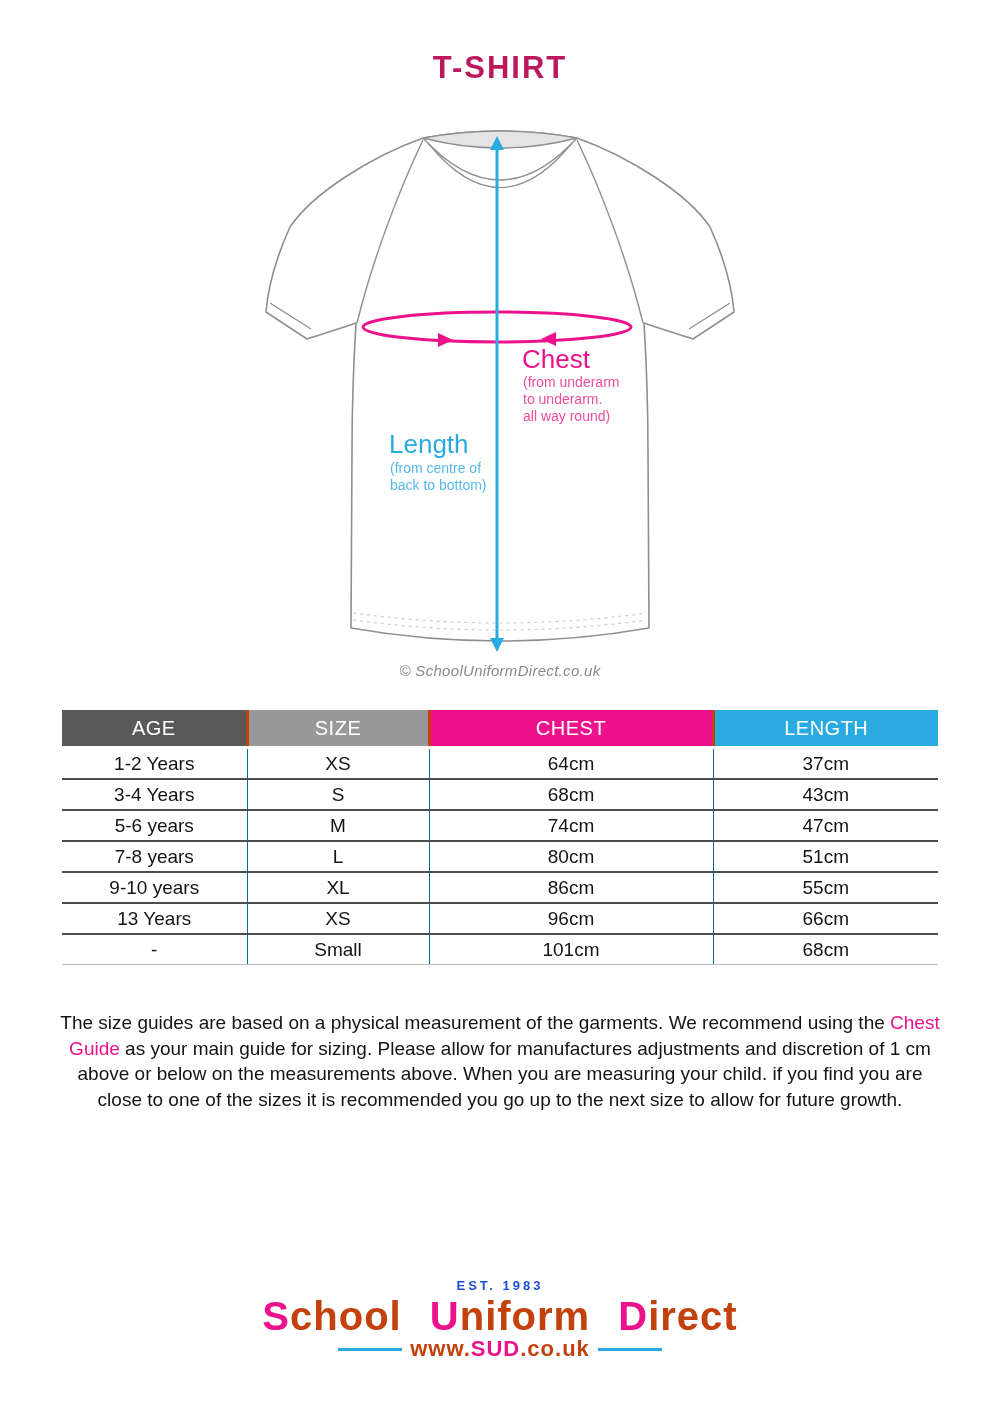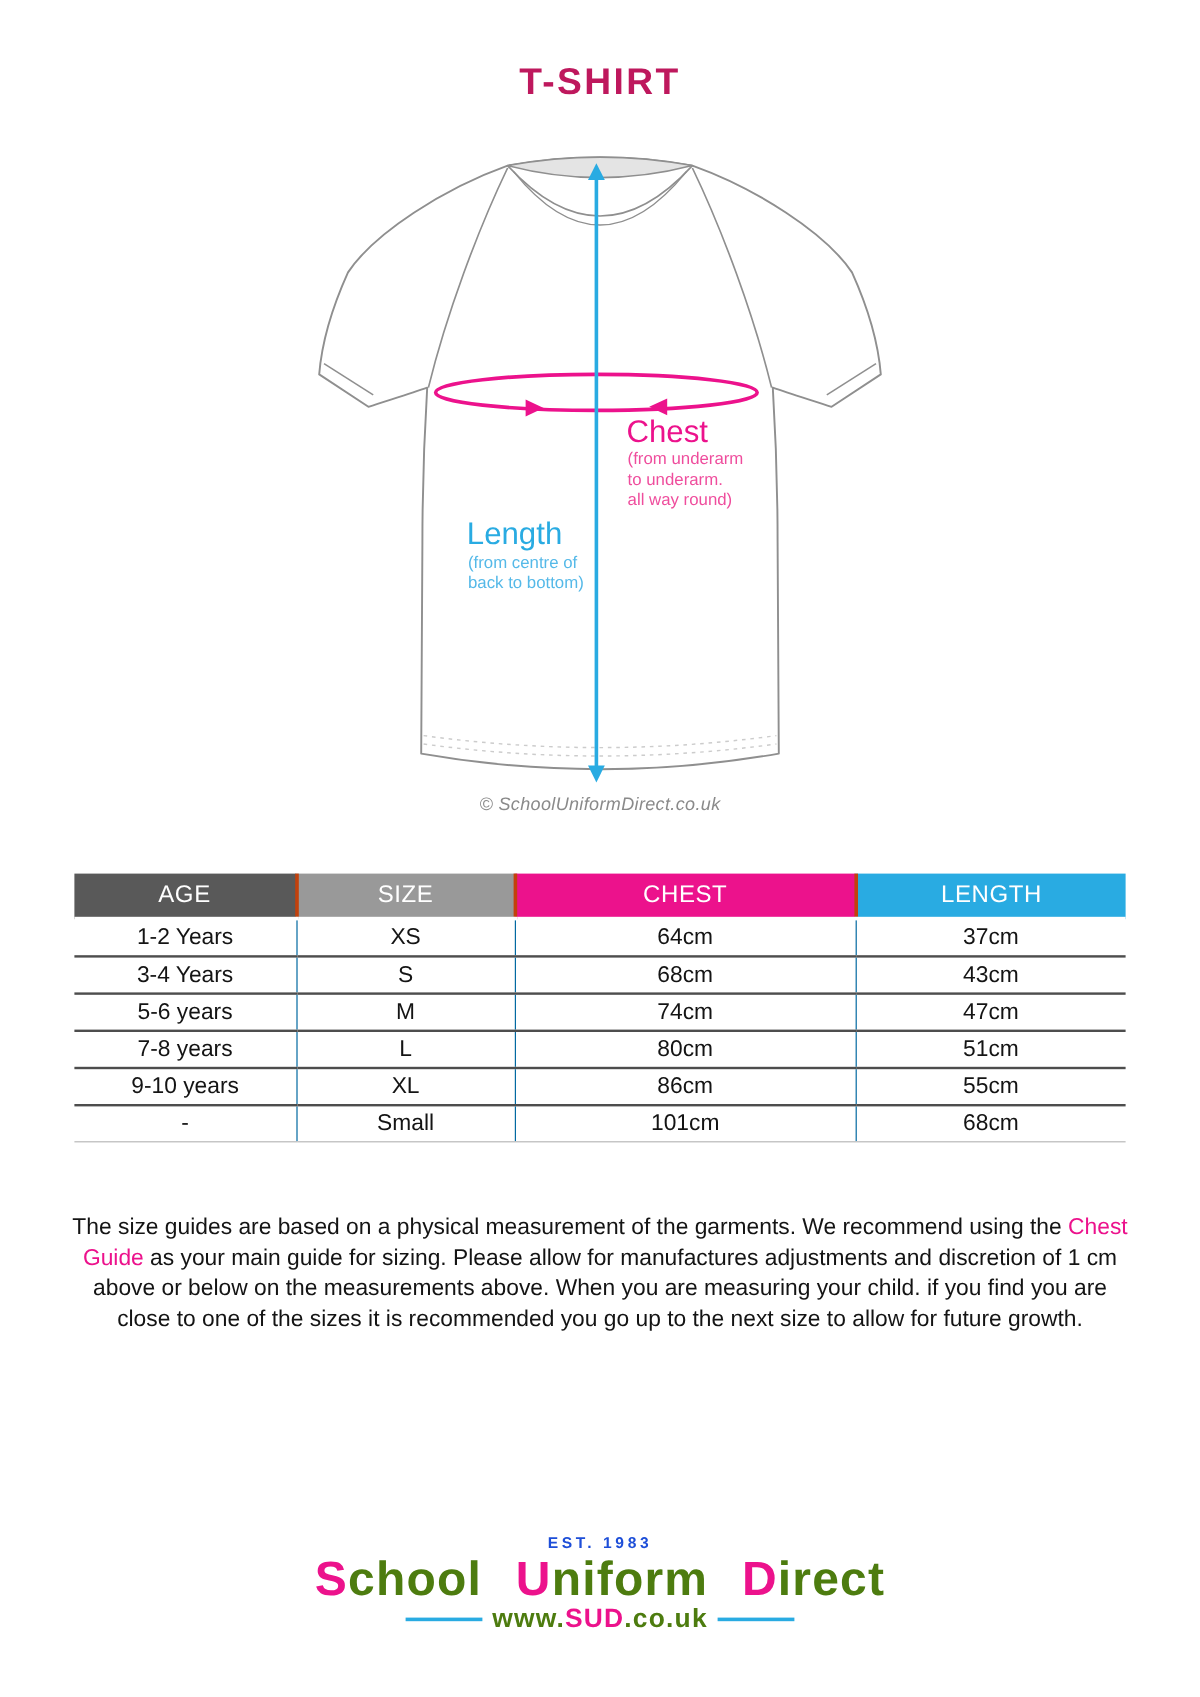--- a/index.html
+++ b/index.html
@@ -22,21 +22,21 @@
   .chest-sub  { left:273px; top:262px; color:#EF4D9D; font-size:14px; line-height:17px; }
   .length-lbl { left:139px; top:317px; color:#29ABE2; font-size:26px; }
   .length-sub { left:140px; top:348px; color:#55B9E8; font-size:14px; line-height:17px; }
 
   .copyright {
     position:absolute; top:662px; left:0; width:100%;
     text-align:center; color:#8a8a8a; font-size:15px; letter-spacing:0.3px;font-style:italic;
   }
 
   
-  .size-table { position:absolute; top:728px; left:62px; border-collapse:collapse; table-layout:fixed; }
+  .size-table { position:absolute; top:710px; left:62px; border-collapse:collapse; table-layout:fixed; }
   .size-table th {
     height:34px; color:#ffffff; font-size:20px; font-weight:normal; letter-spacing:0.5px;
     border-bottom:3px solid #ffffff;
   }
   .size-table th + th { border-left:3px solid #c2410c; }
   .h-age    { background:#595959; }
   .h-size   { background:#999999; }
   .h-chest  { background:#EC128C; }
   .h-length { background:#29ABE2; }
   .size-table td {
@@ -53,21 +53,21 @@
     text-align:center; font-size:19px; line-height:25.5px; color:#141414;
   }
   .note .pink { color:#EC128C; }
 
   
   .logo { position:absolute; top:1278px; left:0; width:100%; text-align:center; }
   .logo .est { color:#1d4ed8; font-size:13px; font-weight:bold; letter-spacing:3px; }
   .logo .brand { margin-top:1px; font-size:40px; font-weight:bold; letter-spacing:1px; line-height:44px; }
   .logo .brand .word + .word { margin-left:16px; }
   .logo .pink { color:#EC128C; }
-  .logo .blue { color:#4d7c0f; }
+  .logo .blue { color:#c2410c; }
   .logo .tagline { font-size:22px; font-weight:bold; letter-spacing:1px; margin-top:-2px; }
   .dash { display:inline-block; width:64px; height:3px; background:#29ABE2; vertical-align:5px; margin:0 8px; }
 </style>
 </head>
 <body>
 
 <div class="page">
 
   <h1 class="title">T-SHIRT</h1>
 
@@ -167,20 +167,26 @@
         <td>80cm</td>
         <td>51cm</td>
       </tr>
       <tr>
         <td>9-10 years</td>
         <td>XL</td>
         <td>86cm</td>
         <td>55cm</td>
       </tr>
       <tr>
+        <td>13 Years</td>
+        <td>XS</td>
+        <td>96cm</td>
+        <td>66cm</td>
+      </tr>
+      <tr>
         <td>-</td>
         <td>Small</td>
         <td>101cm</td>
         <td>68cm</td>
       </tr>
     </tbody>
   </table>
 
   <p class="note">
     <span>The size guides are based on a physical measurement of the garments. We recommend using the </span><span class="pink">Chest Guide</span><span> as your main guide for sizing. Please allow for manufactures adjustments and discretion of  1 cm above or below on the measurements above. When you are measuring your child. if you find you are close to one of the sizes it is recommended you go up to the next size to allow for future growth.</span>

